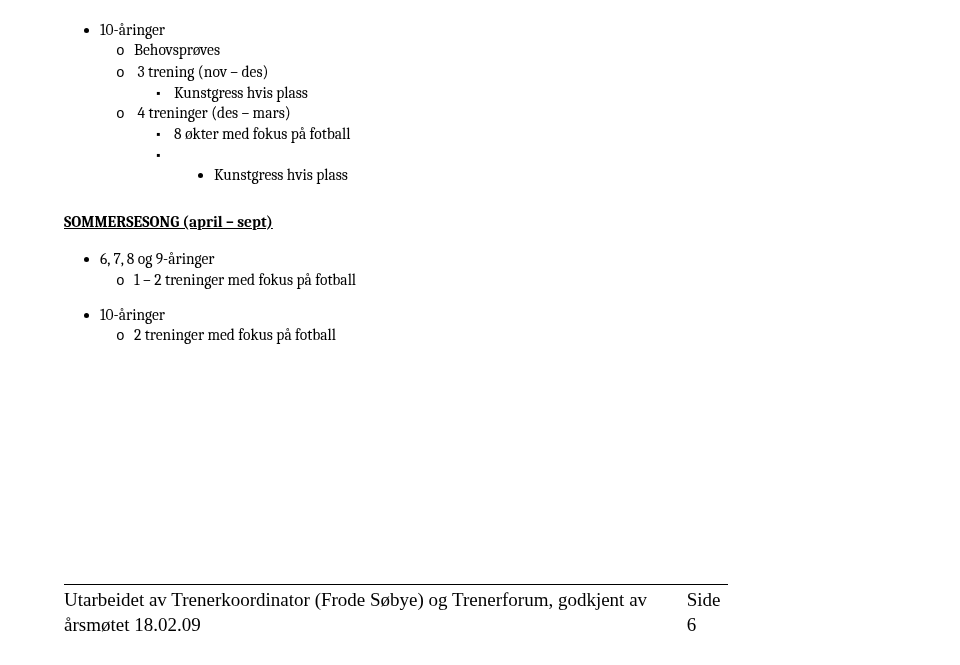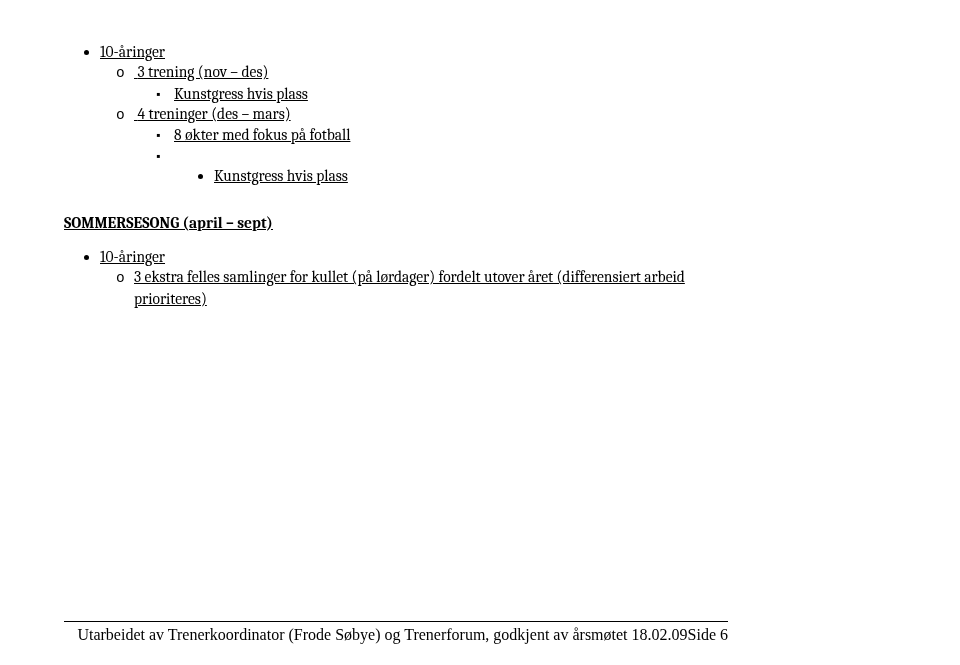--- a/index.html
+++ b/index.html
@@ -1,60 +1,60 @@
 <!DOCTYPE html>
 <html><head>
 <meta charset="utf-8">
 <style>
   * { box-sizing: border-box; margin: 0; padding: 0; }
   html, body { width: 960px; height: 665px; background: #fff; font-family: Cambria, Georgia, "Times New Roman", serif; color: #000; }
   .page {
     width: 792px;
     height: 665px;
-    padding: 42px 64px 28px 64px;
+    padding: 20px 64px 28px 64px;
     position: relative;
     font-size: 15.5px;
     line-height: 1.32;
-    text-decoration: underline;
   }
   .content { }
   .ul1 { list-style: disc; padding-left: 36px; }
   .ul2 { list-style: none; padding-left: 34px; }
   .ul2 > li::before { content: "o"; display: inline-block; width: 18px; margin-left: -18px; font-family: "Courier New", monospace; font-size: 14.5px; }
   .ul3 { list-style: none; padding-left: 40px; }
   .ul3 > li::before { content: "\25AA"; display: inline-block; width: 18px; margin-left: -18px; font-size: 12px; position: relative; top: -1px; }
   .ul4 { list-style: disc; padding-left: 40px; }
 
-  .section-heading { font-weight: bold; text-decoration: underline; margin-top: 26px; margin-bottom: 0; }
+  .section-heading { font-weight: bold; text-decoration: underline; margin-top: 26px; margin-bottom: 17px; }
 
   .gap { height: 36px; }
 
   .footer {
     position: absolute;
     left: 64px;
     right: 64px;
-    bottom: 20px;
+    bottom: 28px;
     border-top: 1px solid #000;
     padding-top: 2px;
     display: flex;
     justify-content: flex-end;
     font-family: "Times New Roman", Times, serif;
-    font-size: 16px;
+    font-size: 19px;
   }
 </style>
 </head>
 <body>
 
 <div class="page">
   <div class="content">
 
     <ul class="ul1">
       <li>
         <span>10-åringer</span>
         <ul class="ul2">
+          <li><span>Behovsprøves</span></li>
           <li>
             <span>3 trening (nov – des)</span>
             <ul class="ul3">
               <li><span>Kunstgress hvis plass</span></li>
             </ul>
           </li>
           <li>
             <span>4 treninger (des – mars)</span>
             <ul class="ul3">
               <li><span>8 økter med fokus på fotball</span></li>
@@ -64,28 +64,36 @@
                 </ul>
               </li>
             </ul>
           </li>
         </ul>
       </li>
     </ul>
 
     <div class="section-heading">SOMMERSESONG (april – sept)</div>
 
+    <ul class="ul1">
+      <li>
+        <span>6, 7, 8 og 9-åringer</span>
+        <ul class="ul2">
+          <li><span>1 – 2 treninger med fokus på fotball</span></li>
+        </ul>
+      </li>
+    </ul>
 
     <div style="height:14px"></div>
 
     <ul class="ul1">
       <li>
         <span>10-åringer</span>
         <ul class="ul2">
-          <li><span>3 ekstra felles samlinger for kullet (på lørdager) fordelt utover året (differensiert arbeid prioriteres)</span></li>
+          <li><span>2 treninger med fokus på fotball</span></li>
         </ul>
       </li>
     </ul>
 
     <div class="gap"></div>
 
 
   </div>
 
   <div class="footer">

